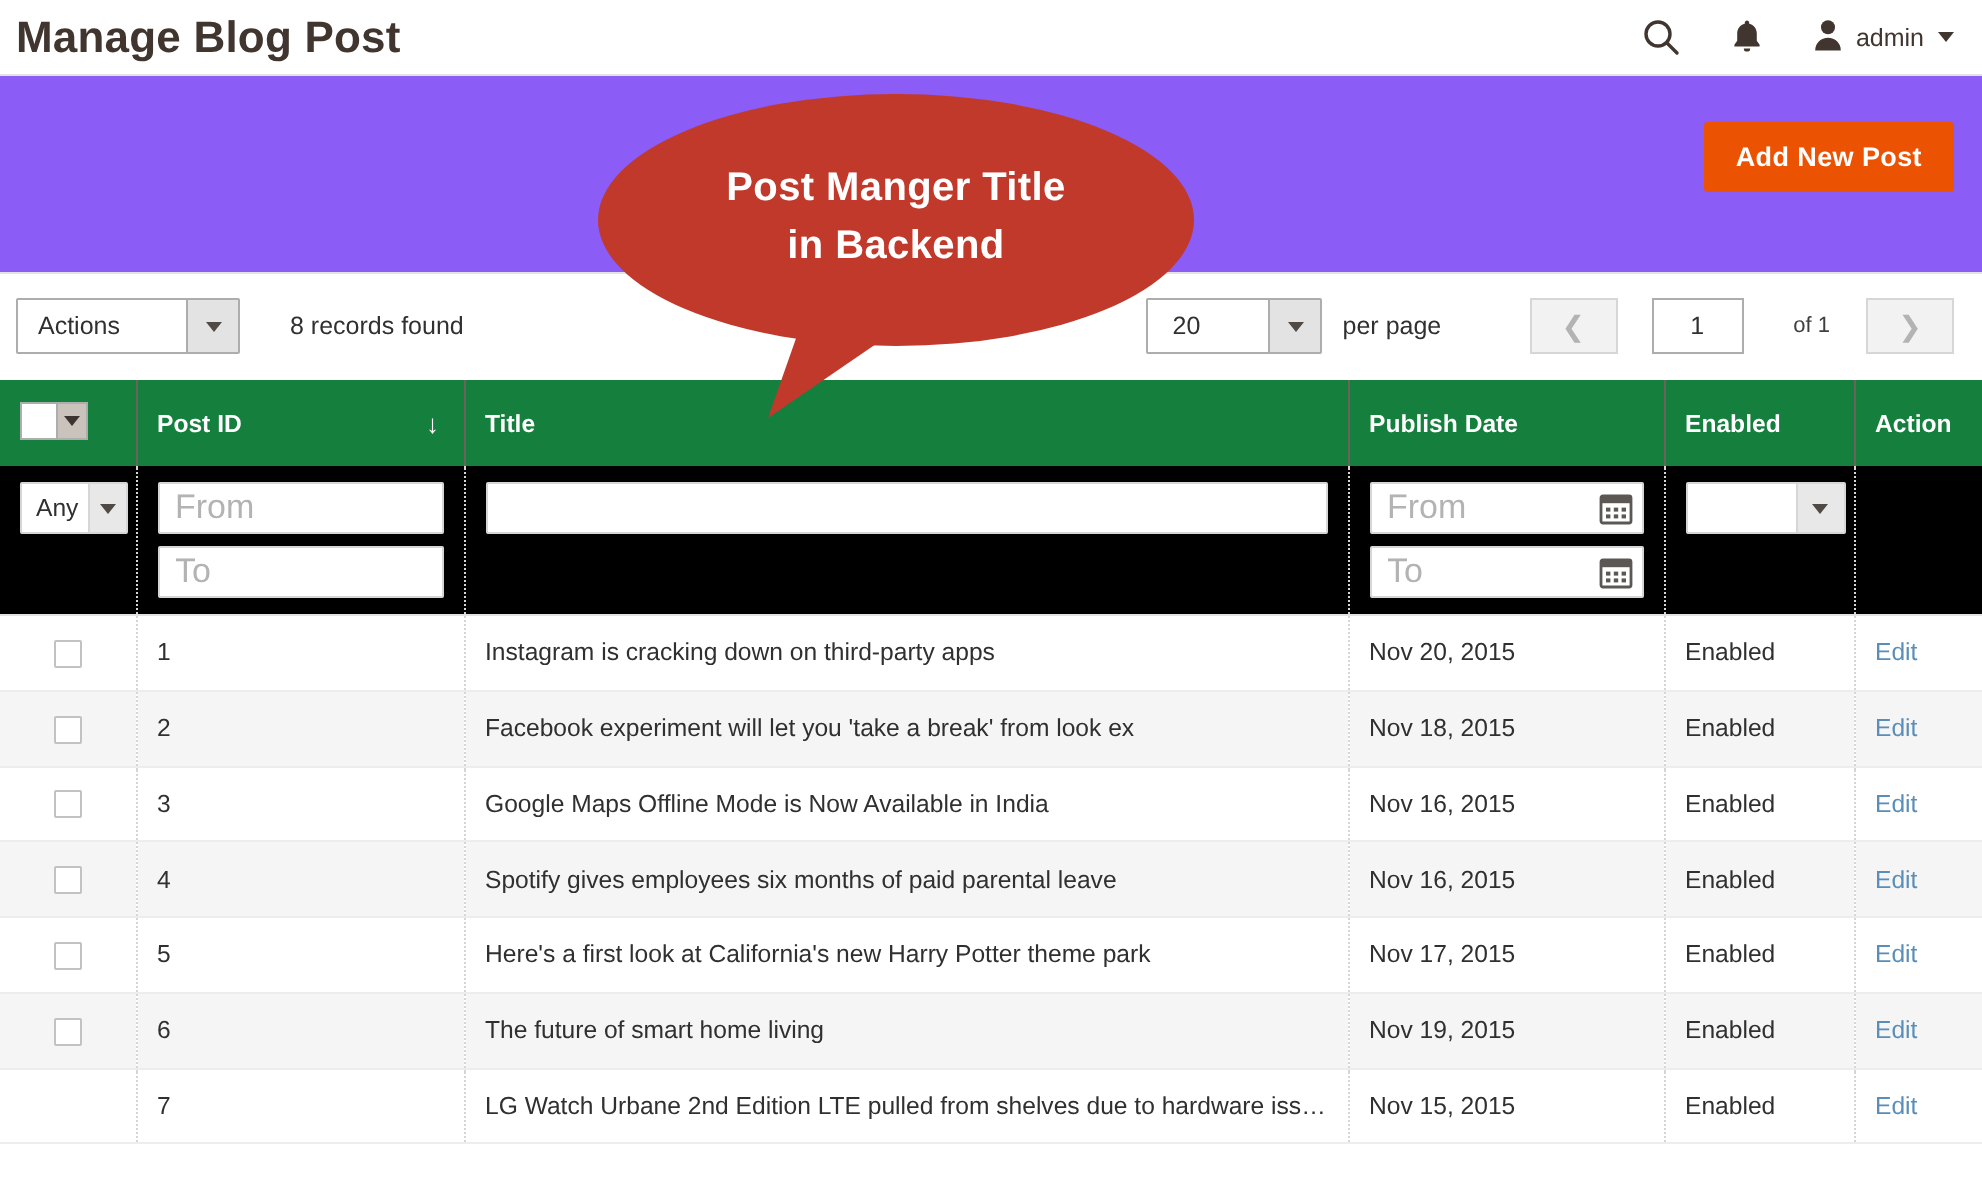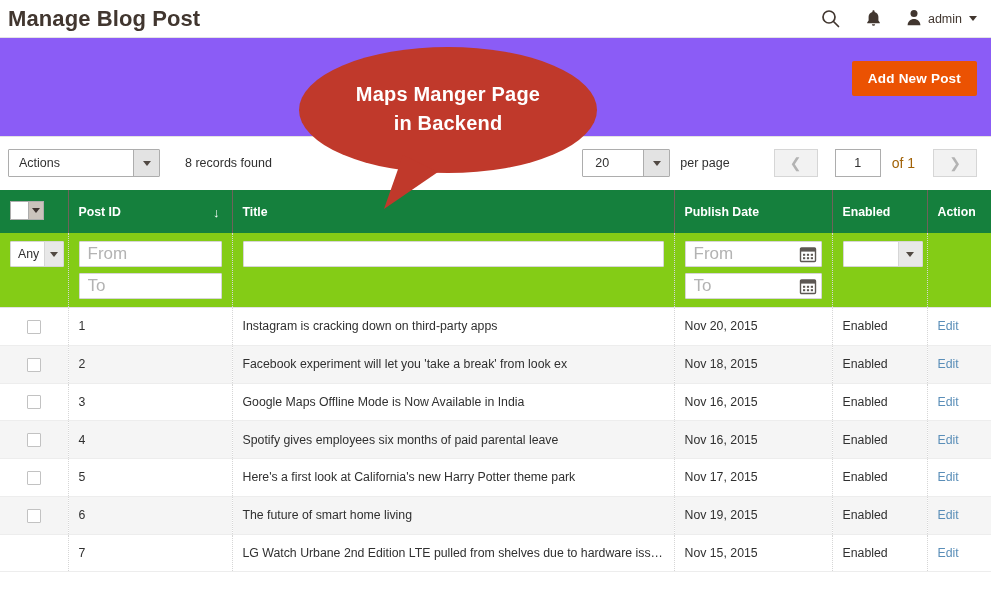--- a/index.html
+++ b/index.html
@@ -155,21 +155,21 @@
     width: 26px;
     background: #e3e3e3;
     border-left: 1px solid #adadad;
   }
   .caret {
     width: 0; height: 0;
     border-left: 4px solid transparent;
     border-right: 4px solid transparent;
     border-top: 5px solid #514943;
   }
-  .sel-actions { width: 152px; }
+  .sel-actions { width: 112px; }
   .sel-actions .sel-val { flex: 1; }
   .sel-csv { width: 68px; }
   .sel-csv .sel-val { flex: 1; justify-content: flex-start; padding-left: 12px; }
   .sel-perpage { width: 88px; justify-content: flex-end; }
   .sel-perpage .sel-val { flex: 1; justify-content: flex-start; padding-left: 12px; }
 
   .export-label {
     font-size: 12.5px;
     color: #303030;
     margin-right: 9px;
@@ -210,23 +210,23 @@
     width: 46px; height: 28px;
     border: 1px solid #adadad;
     background: #ffffff;
     text-align: center;
     font-family: "Liberation Sans", sans-serif;
     font-size: 12.5px;
     color: #303030;
     margin-left: 17px;
   }
   .pg-of {
-    font-size: 14px;
-    color: #a16207;
-    margin: 0 18px 0 11px;
+    font-size: 11px;
+    color: #404040;
+    margin: 0 18px 0 25px;
     white-space: nowrap;
   }
 
   
   .grid-wrap { padding: 0; margin-top: 11px; }
   table.grid {
     width: 991px;
     border-collapse: collapse;
     table-layout: fixed;
     font-size: 12.3px;
@@ -271,21 +271,21 @@
   }
   .mb-caret {
     width: 0; height: 0;
     border-left: 4px solid transparent;
     border-right: 4px solid transparent;
     border-top: 5px solid #3d3330;
   }
 
   
   tr.filter-row td {
-    background: #84cc16;
+    background: #000000;
     padding: 8px 10px;
     vertical-align: top;
     border-right: 1px dotted #d6d6d6;
     border-bottom: 1px solid #e3e3e3;
   }
   tr.filter-row td:last-child { border-right: none; }
   .fi {
     display: block;
     width: 100%;
     height: 26px;
@@ -383,21 +383,21 @@
 <div class="panel-band">
   <button class="add-new-post">Add New Post</button>
 </div>
 
 <div class="bubble-wrap">
   <svg width="298" height="163" viewBox="0 0 298 163" style="position:absolute;left:0;top:0;">
     <ellipse cx="149" cy="63" rx="149" ry="63" fill="#c0392b"></ellipse>
     <path d="M104 108 L139 125 L85 162 Z" fill="#c0392b"></path>
   </svg>
   <div class="bubble-text">
-    <div>Maps Manger Page</div>
+    <div>Post Manger Title</div>
     <div>in Backend</div>
   </div>
 </div>
 
 <div class="toolbar">
 
 
   <div class="tb-row">
     <div class="sel sel-actions">
       <span class="sel-val">Actions</span>

